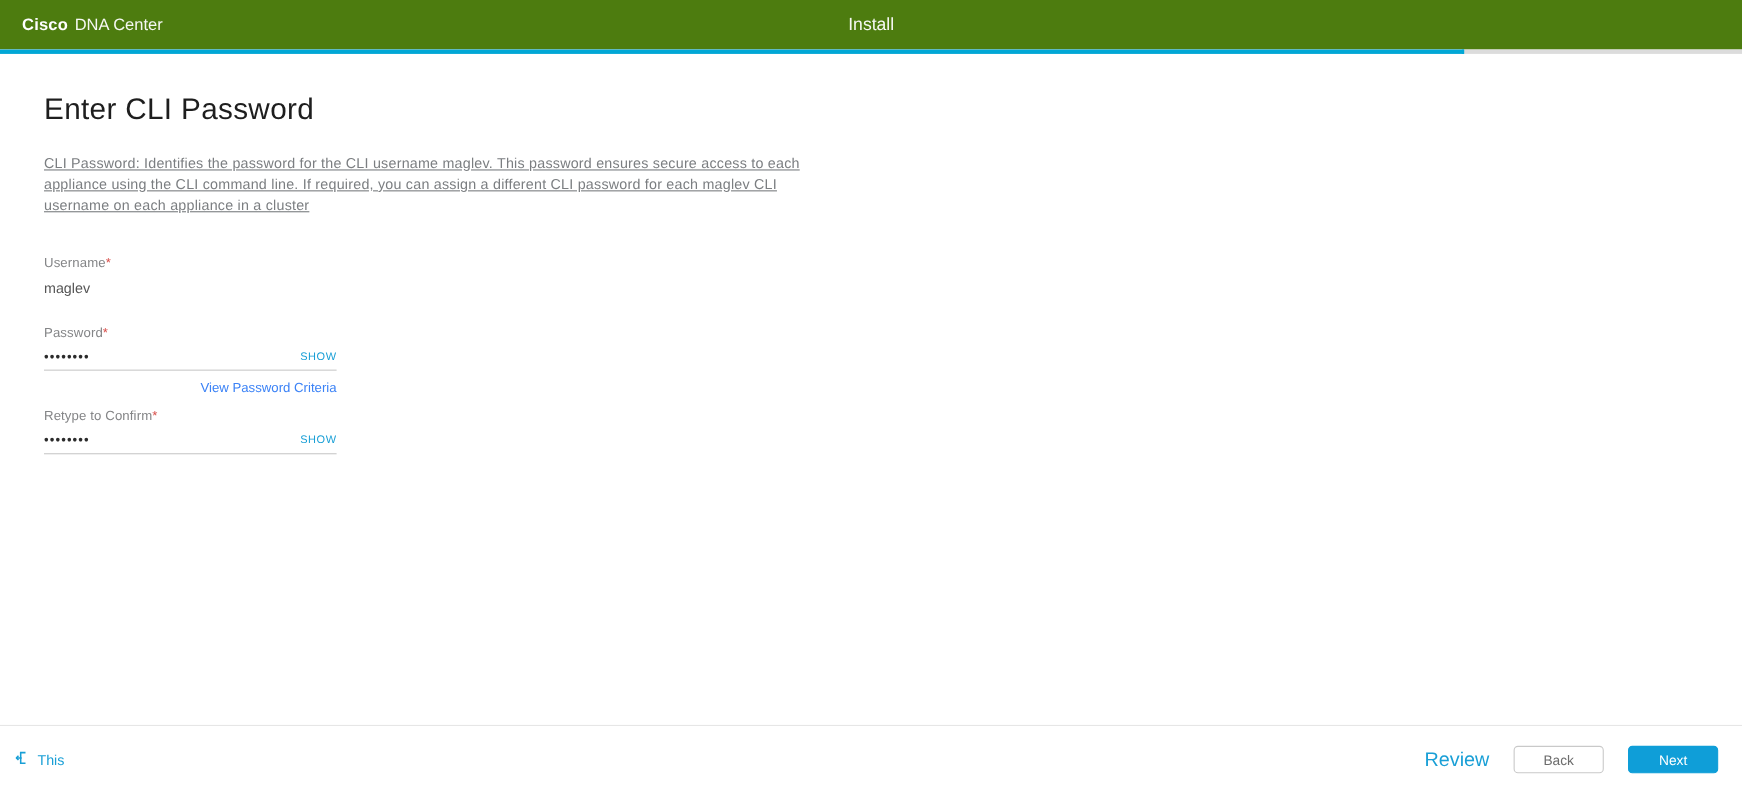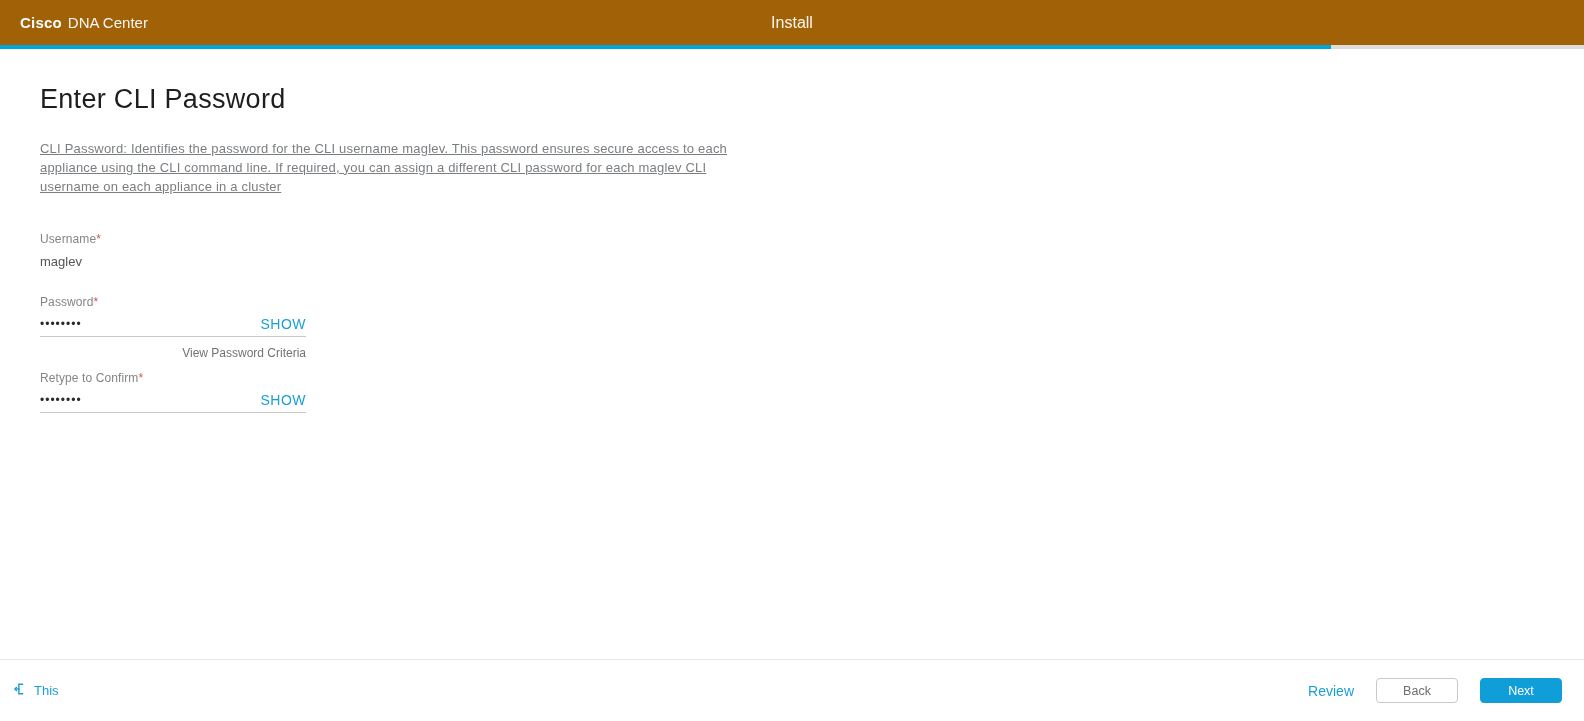--- a/index.html
+++ b/index.html
@@ -2,21 +2,21 @@
 <html><head>
   <meta charset="utf-8">
   <style>
     * { margin: 0; padding: 0; box-sizing: border-box; font-family: -apple-system, BlinkMacSystemFont, "Segoe UI", Helvetica, Arial, sans-serif; }
     html, body { width: 100%; height: 100%; background: #fff; }
     .window { width: 1584px; height: 721px; position: relative; background: #fff; overflow: hidden; }
 
     
     .header {
       height: 45px;
-      background: #a16207;
+      background: #4d7c0f;
       display: flex;
       align-items: center;
       position: relative;
     }
     .brand {
       display: flex;
       align-items: baseline;
       color: #fff;
       font-size: 15px;
       padding-left: 20px;
@@ -98,36 +98,36 @@
       flex: 1 1 auto;
       border: none;
       outline: none;
       font-size: 12px;
       color: #2b2b2b;
       letter-spacing: 1px;
       padding: 2px 0;
       background: transparent;
     }
     .input-row .show {
-      font-size: 14px;
+      font-size: 10px;
       letter-spacing: .5px;
       color: #199fd6;
       cursor: pointer;
       font-weight: 500;
       user-select: none;
     }
 
     .criteria-link {
       text-align: right;
       margin-top: 6px;
       margin-bottom: 10px;
     }
     .criteria-link a {
       font-size: 12px;
-      color: #737373;
+      color: #3b82f6;
       text-decoration: none;
       cursor: pointer;
     }
 
     
     .footer {
       position: absolute;
       left: 0; right: 0; bottom: 0;
       height: 62px;
       border-top: 1px solid #e6e6e6;
@@ -148,21 +148,21 @@
     .exit svg { width: 14px; height: 14px; stroke: #199fd6; fill: none; stroke-width: 1.6; }
 
     .footer-right {
       margin-left: auto;
       display: flex;
       align-items: center;
       gap: 22px;
     }
     .review-link {
       color: #199fd6;
-      font-size: 14px;
+      font-size: 18px;
       cursor: pointer;
     }
     .btn {
       min-width: 82px;
       height: 25px;
       border-radius: 4px;
       font-size: 12.5px;
       display: inline-flex;
       align-items: center;
       justify-content: center;

